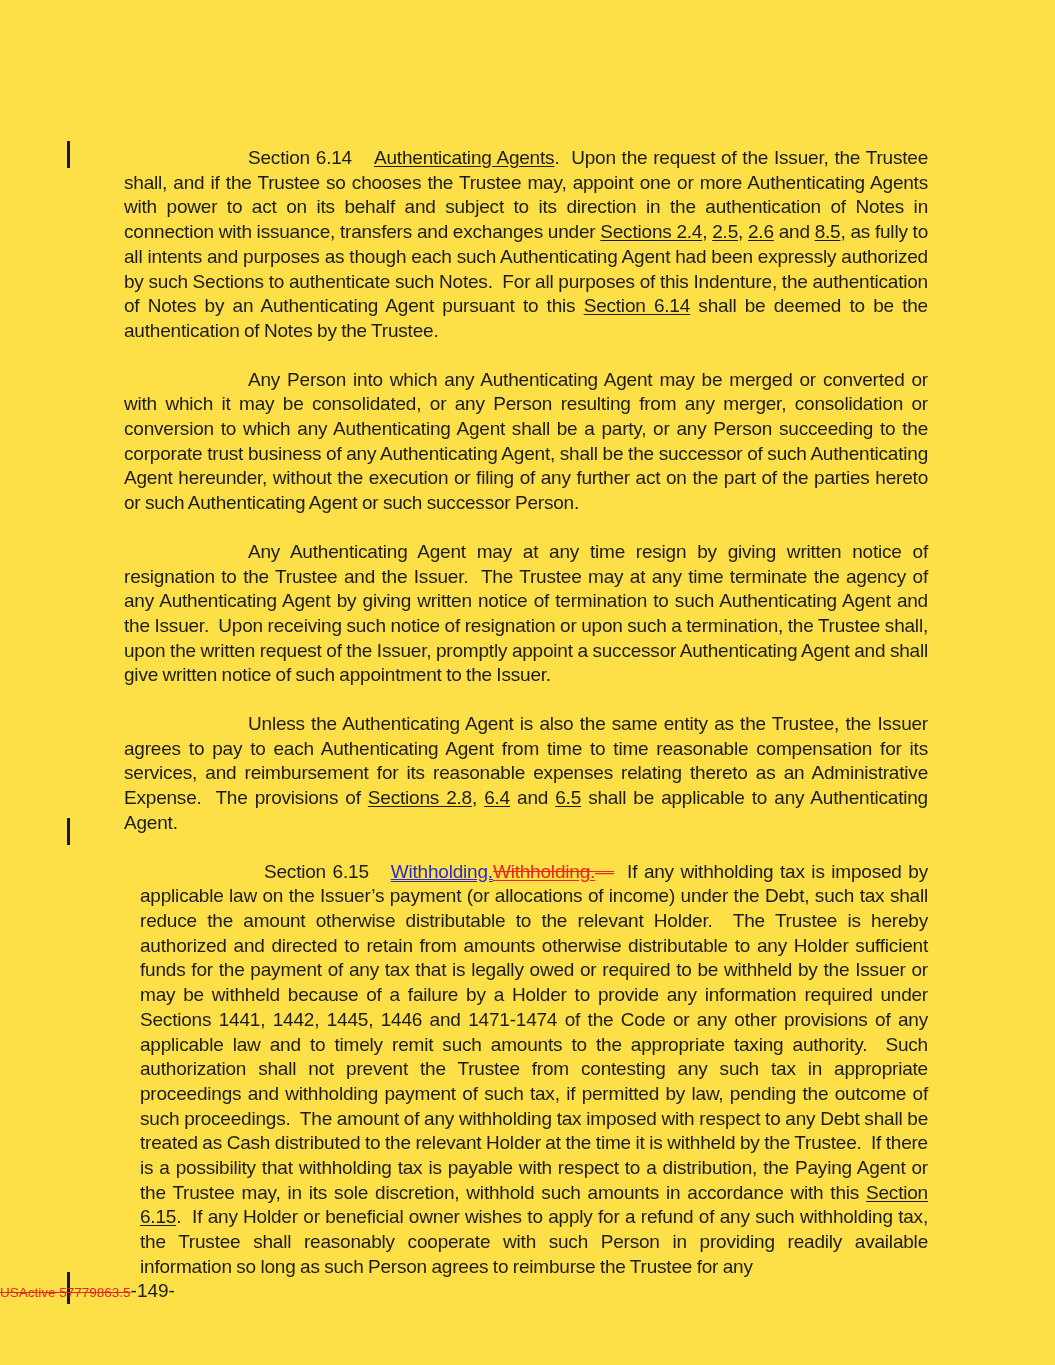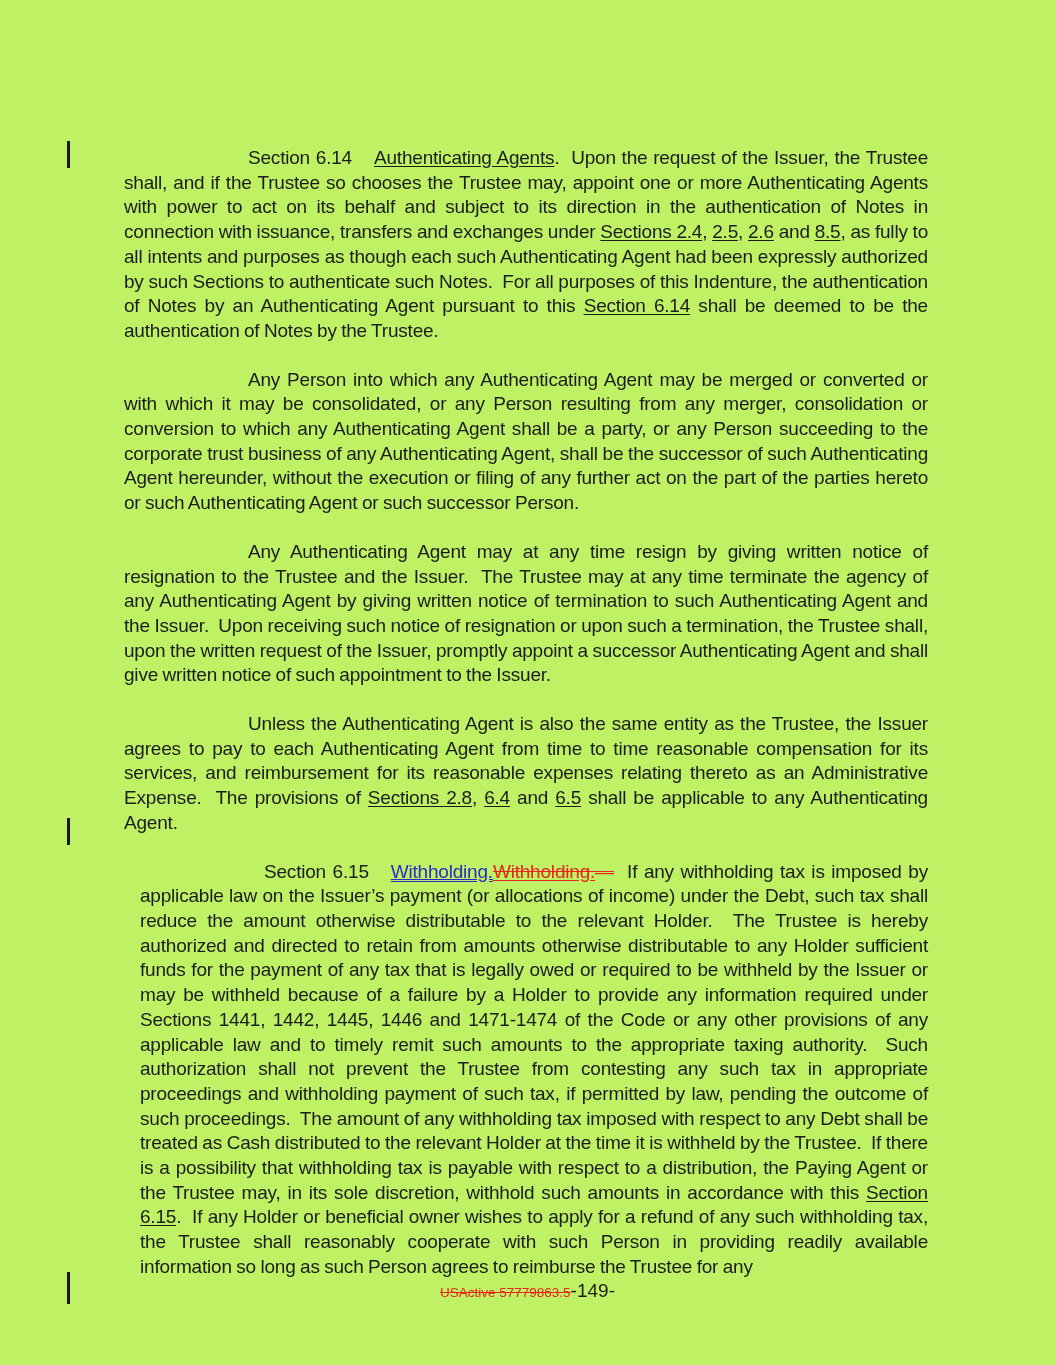--- a/index.html
+++ b/index.html
@@ -4,21 +4,21 @@
 <style>
   html, body {
     margin: 0;
     padding: 0;
     background: #ffffff;
   }
   .page {
     position: relative;
     width: 1055px;
     height: 1365px;
-    background: #bef264;
+    background: #fde047;
     font-family: "Liberation Sans", sans-serif;
     color: var(--text-color, #1c1c1c);
     overflow: hidden;
   }
   .doc-body {
     position: absolute;
     left: 124px;
     top: 146px;
     width: 804px;
   }
@@ -63,21 +63,20 @@
     background: #171717;
   }
   .bar-1 { top: 141px; height: 27px; }
   .bar-2 { top: 818px; height: 27px; }
   .bar-3 { top: 1272px; height: 32px; }
   .footer {
     position: absolute;
     left: 0;
     right: 0;
     top: 1280px;
-    text-align: center;
     white-space: nowrap;
   }
   .footer-docid {
     color: var(--del-color, #e8251f);
     font-size: 13.5px;
     text-decoration: line-through;
     letter-spacing: 0;
   }
   .footer-page {
     color: var(--text-color, #1c1c1c);

